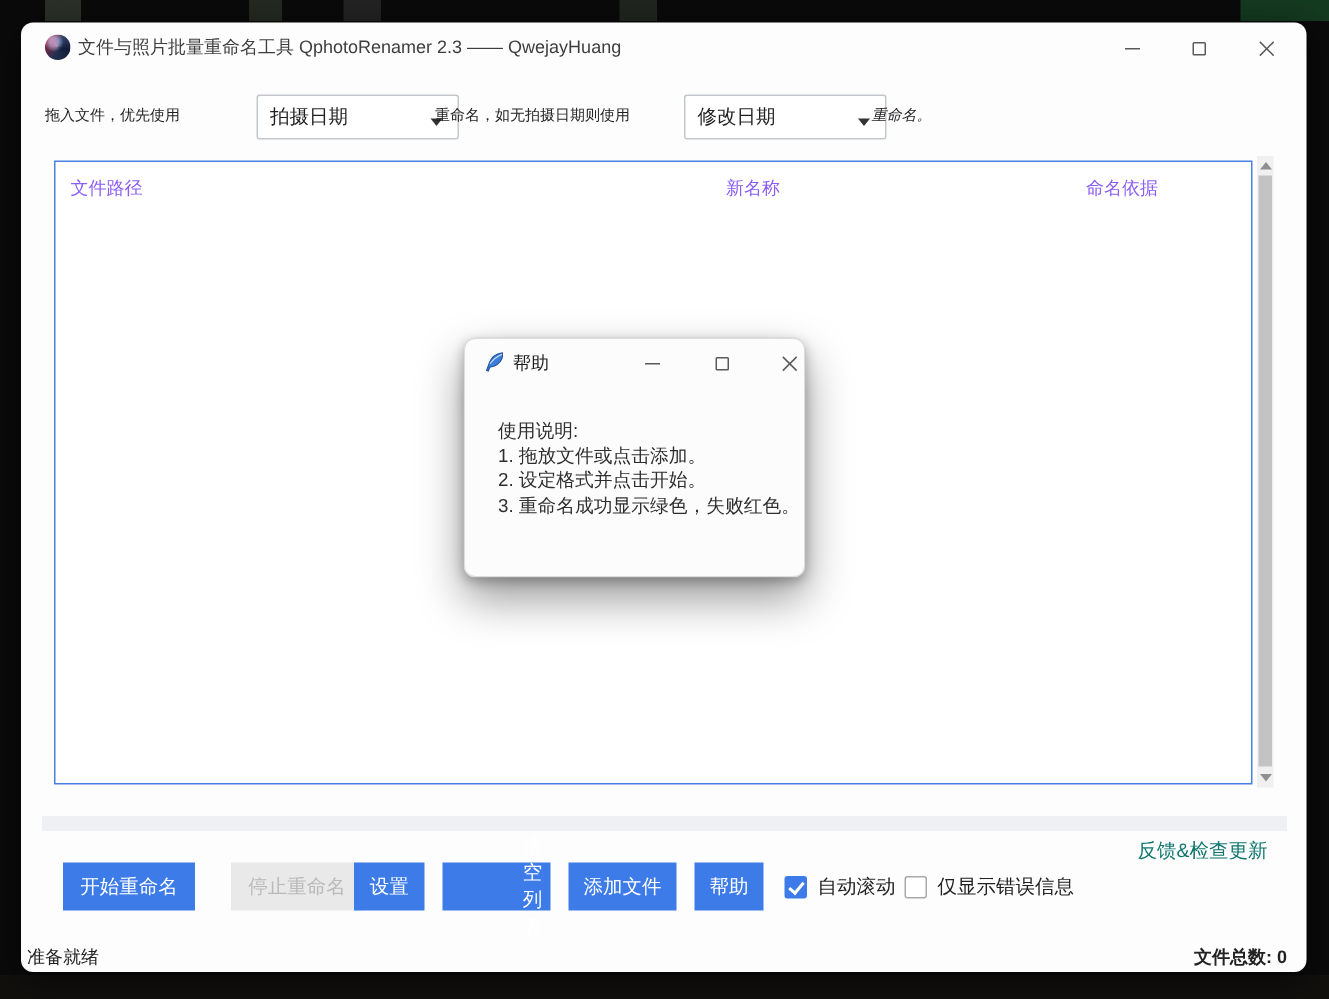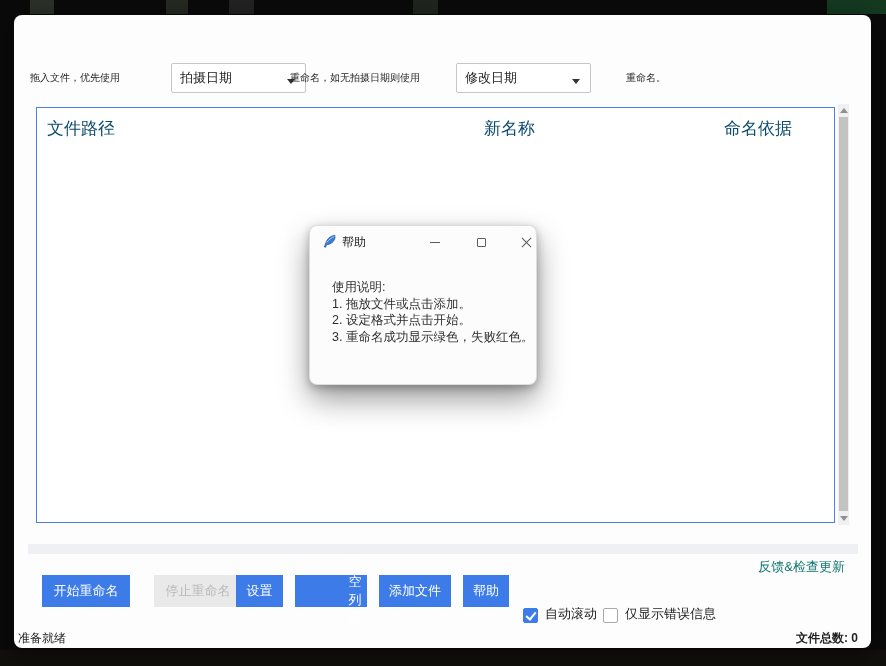--- a/index.html
+++ b/index.html
@@ -50,21 +50,21 @@
     position:absolute; right:10px; top:15px;
     width:0; height:0; border-left:4px solid transparent; border-right:4px solid transparent;
     border-top:5px solid #333;
   }
 
   
   .file-table {
     position:absolute; left:22px; top:92px; width:799px; height:416px;
     background:#fff; border:1px solid #4a80e0;
   }
-  .col-head { position:absolute; top:9px; font-size:17px; color:#0c4a6e; white-space:nowrap; }
+  .col-head { position:absolute; top:9px; font-size:12px; color:#8b5cf6; white-space:nowrap; }
 
   
   .vscroll { position:absolute; left:824px; top:89px; width:11px; height:421px; background:#f0f0f0; }
   .vscroll .thumb { position:absolute; left:1px; top:13px; width:9px; height:394px; background:#c3c3c3; }
   .sb-arrow { position:absolute; left:2px; width:0; height:0; border-left:4px solid transparent; border-right:4px solid transparent; }
   .sb-up   { top:4px;    border-bottom:5px solid #8f8f8f; }
   .sb-down { bottom:4px; border-top:5px solid #8f8f8f; }
 
   
   .progress { position:absolute; left:14px; top:529px; width:830px; height:10px; background:#eef0f3; }
@@ -72,21 +72,21 @@
   
   .btn {
     position:absolute; top:560px; height:32px; border:none;
     background:#3d7ce8; color:#fff; font-size:13px;
     font-family:"Liberation Sans","DejaVu Sans",sans-serif;
     display:flex; align-items:center; justify-content:center; cursor:pointer;
   }
   .btn.disabled { background:#e9e9e9; color:#b9b9b9;margin-left:14px; }
 
   
-  .check-group { position:absolute; top:576px; height:32px; display:flex; align-items:flex-end; gap:7px;font-family:Liberation Serif, serif; }
+  .check-group { position:absolute; top:560px; height:32px; display:flex; align-items:center; gap:7px;font-family:Liberation Serif, serif; }
   .cbox { width:15px; height:15px; border-radius:2px; position:relative; }
   .cbox.checked { background:#3d7ce8; border:1px solid #3d7ce8; }
   .cbox.checked:after {
     content:""; position:absolute; left:4px; top:1px; width:4px; height:8px;
     border-right:2px solid #fff; border-bottom:2px solid #fff; transform:rotate(40deg);
   }
   .cbox.unchecked { background:#fff; border:1px solid #a9a9a9; }
   .check-label { font-size:13px; color:#222; white-space:nowrap; }
   .feedback-link { position:absolute; top:536px; right:26px; height:32px; line-height:32px; font-size:13px; color:#0f766e; cursor:pointer; white-space:nowrap; }
 
@@ -114,32 +114,45 @@
 
   <div class="wp-patch" style="left:30px;width:24px;background:#2b3128;"></div>
   <div class="wp-patch" style="left:166px;width:22px;background:#242a21;"></div>
   <div class="wp-patch" style="left:229px;width:25px;background:#232323;"></div>
   <div class="wp-patch" style="left:413px;width:25px;background:#20261f;"></div>
   <div class="wp-patch" style="left:827px;width:59px;background:#143a20;"></div>
   <div style="position:absolute;left:0;bottom:0;width:886px;height:16px;background:#12100d;"></div>
 
   <div class="window">
 
+    <div class="titlebar">
+      <span class="app-icon"></span>
+      <span class="win-title">文件与照片批量重命名工具 QphotoRenamer 2.3 —— QwejayHuang</span>
+      <span class="wc" style="left:726px;">
+          <i class="glyph-min"></i>
+        </span>
+      <span class="wc" style="left:770px;">
+          <i class="glyph-max"></i>
+        </span>
+      <span class="wc" style="left:815px;">
+          <i class="glyph-close"></i>
+        </span>
+    </div>
 
     <span class="tb-label" style="left:16px;">拖入文件，优先使用</span>
     <div class="combo" style="left:129px;margin-left:28px;">
       <span>拍摄日期</span>
       <i class="arrow"></i>
     </div>
     <span class="tb-label" style="left:276px;">重命名，如无拍摄日期则使用</span>
     <div class="combo" style="left:442px;">
       <span>修改日期</span>
       <i class="arrow"></i>
     </div>
-    <span class="tb-label" style="left:612px;">重命名。</span>
+    <span class="tb-label" style="left:567px;font-style:italic;">重命名。</span>
 
     <div class="file-table">
       <span class="col-head" style="left:10px;">文件路径</span>
       <span class="col-head" style="left:447px;">新名称</span>
       <span class="col-head" style="left:687px;">命名依据</span>
     </div>
 
     <div class="vscroll">
       <i class="sb-arrow sb-up"></i>
       <div class="thumb"></div>

